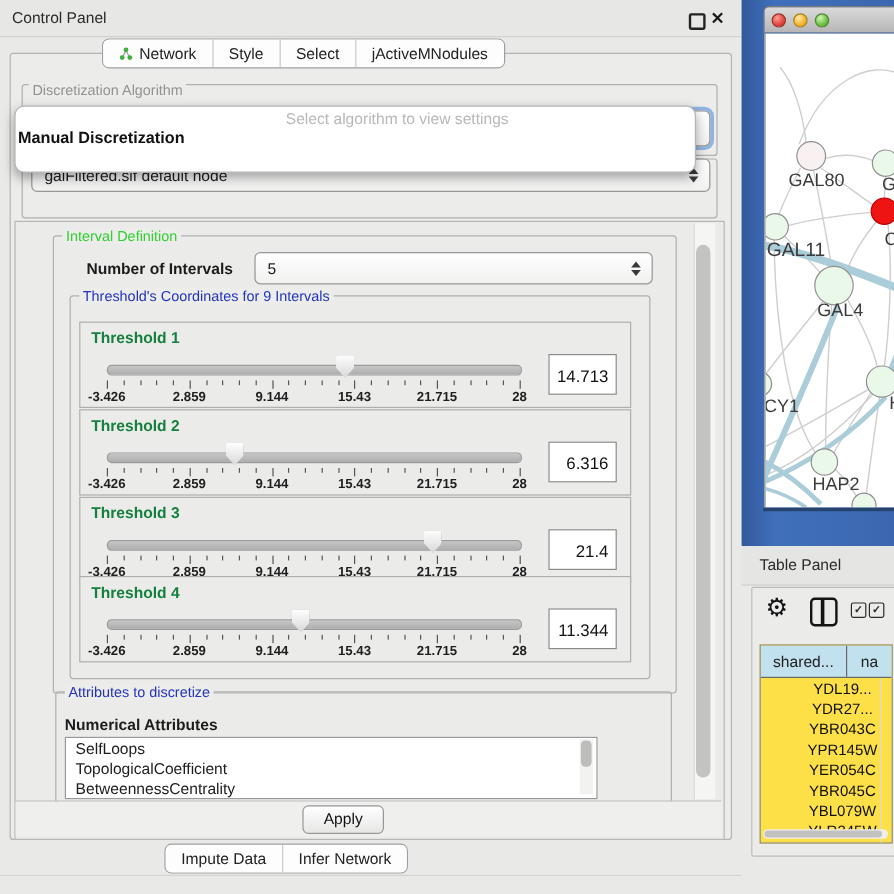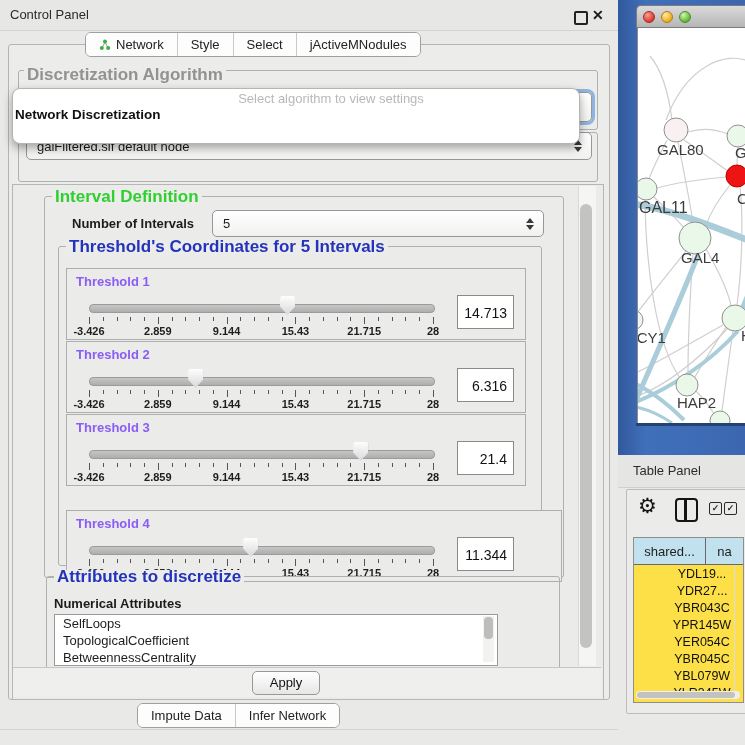--- a/index.html
+++ b/index.html
@@ -18,21 +18,21 @@
   
   #top-tabs{left:85px;top:32px;height:23px;display:flex;background:#fdfdfd;
             border:1px solid #9f9f9f;border-radius:6px;overflow:hidden;z-index:5;}
   .tab{display:flex;align-items:center;gap:5px;padding:0 13px;font-size:13px;color:#222;
        border-left:1px solid #c9c9c9;background:#fdfdfd;white-space:nowrap;}
   .tab:first-child{border-left:none;}
   .tab.sel{background:#7d7d7d;color:#f4f4f4;border-left-color:#7d7d7d;}
   .tab.sel + .tab{border-left-color:#7d7d7d;}
   
   .group{border:1px solid #b0b0b0;border-radius:3px;}
-  .group-title{position:absolute;font-size:17px;background:#ececeb;padding:0 3px;line-height:14px;font-weight:bold;}
+  .group-title{position:absolute;font-size:12px;background:#ececeb;padding:0 3px;line-height:14px;}
   
   #algo-group{left:18px;top:70px;width:578px;height:58px;}
   #algo-title{left:24px;top:68px;color:#929292;}
   .combo{background:linear-gradient(#ffffff,#f1f1f0);border:1px solid #979797;border-radius:5px;
          display:flex;align-items:center;font-size:13px;color:#1c1c1c;}
   .combo .cv{padding-left:10px;flex:1;white-space:nowrap;overflow:hidden;}
   .spin{width:18px;display:flex;flex-direction:column;align-items:center;gap:2px;margin-right:4px;}
   .spin i{width:0;height:0;border-left:4px solid transparent;border-right:4px solid transparent;}
   .spin i.up{border-bottom:5px solid #3a3a3a;}
   .spin i.dn{border-top:5px solid #3a3a3a;}
@@ -53,21 +53,21 @@
   #vscroll-thumb{left:580px;top:204px;width:12px;height:444px;background:#c3c3c2;border-radius:6px;}
   #interval-group{left:44px;top:196px;width:518px;height:380px;}
   #interval-title{left:52px;top:190px;color:#2fd02f;}
   #noi-label{left:72px;top:216px;font-size:13px;font-weight:bold;color:#1c1c1c;}
   #noi-combo{left:212px;top:210px;width:330px;height:25px;}
   #thr-group{left:58px;top:246px;width:482px;height:318px;}
   #thr-title{left:66px;top:240px;color:#2333bb;}
   
   .thr-panel{position:absolute;left:66px;width:458px;height:70px;background:#ebebea;
              border:1px solid #aeaeae;}
-  .thr-label{position:absolute;left:9px;top:5px;font-size:13px;font-weight:bold;color:#8b5cf6;}
+  .thr-label{position:absolute;left:9px;top:5px;font-size:13px;font-weight:bold;color:#15803d;}
   .track{position:absolute;left:22px;top:35px;width:344px;height:7px;border-radius:4px;
          background:linear-gradient(#c6c6c6,#aeaeae);border:1px solid #9b9b9b;}
   .thumb{position:absolute;top:27px;width:15px;height:19px;
          background:linear-gradient(#fefefe,#d8d8d8);
          clip-path:polygon(8% 0,92% 0,100% 12%,100% 55%,50% 100%,0 55%,0 12%);
          filter:drop-shadow(0 0 1px #777);}
   .tick{position:absolute;width:1px;background:#555;}
   .tlabel{position:absolute;transform:translateX(-50%);font-size:11px;font-weight:bold;color:#1e1e1e;white-space:nowrap;}
   .valbox{position:absolute;left:390px;top:26px;width:57px;height:34px;background:#ffffff;
           border:1px solid #8a8a8a;font-size:14px;color:#111;text-align:right;
@@ -159,21 +159,21 @@
         <span>jActiveMNodules</span>
       </div>
     </div>
 
   <div class="abs group" id="algo-group"></div>
   <div class="abs group-title" id="algo-title">Discretization Algorithm</div>
   <div class="abs combo" id="algo-combo"></div>
 
   <div class="abs" id="algo-popup">
     <div class="abs" id="popup-prompt">Select algorithm to view settings</div>
-  <div class="popup-item" style="top: 18px; font-weight: bold;">Network Discretization</div>
+  <div class="popup-item" style="top: 18px; font-weight: bold;">Manual Discretization</div>
     </div>
 
   <div class="abs group" id="tabledata-group"></div>
   <div class="abs group-title" id="tabledata-title">Table Data</div>
   <div class="abs combo" id="tabledata-combo">
     <span class="cv">galFiltered.sif default node</span>
     <span class="spin">
         <i class="up"></i>
         <i class="dn"></i>
       </span>
@@ -188,21 +188,21 @@
   <div class="abs" id="noi-label">Number of Intervals</div>
   <div class="abs combo" id="noi-combo">
     <span class="cv">5</span>
     <span class="spin">
         <i class="up"></i>
         <i class="dn"></i>
       </span>
   </div>
 
   <div class="abs group" id="thr-group"></div>
-  <div class="abs group-title" id="thr-title">Threshold's Coordinates for 5 Intervals</div>
+  <div class="abs group-title" id="thr-title">Threshold's Coordinates for 9 Intervals</div>
   <div id="thresholds">
       <div class="thr-panel" style="top: 268px;">
         <div class="thr-label">Threshold 1</div>
         <div class="track"></div>
         <span class="tick" style="left: 22px; top: 48px; height: 7px;"></span>
         <span class="tick" style="left: 35.76px; top: 48px; height: 4px;"></span>
         <span class="tick" style="left: 49.52px; top: 48px; height: 4px;"></span>
         <span class="tick" style="left: 63.28px; top: 48px; height: 4px;"></span>
         <span class="tick" style="left: 77.04px; top: 48px; height: 4px;"></span>
         <span class="tick" style="left: 90.8px; top: 48px; height: 7px;"></span>
@@ -304,21 +304,21 @@
         <span class="tick" style="left: 366px; top: 48px; height: 7px;"></span>
         <span class="tlabel" style="left: 22px; top: 56px;">-3.426</span>
         <span class="tlabel" style="left: 90.8px; top: 56px;">2.859</span>
         <span class="tlabel" style="left: 159.6px; top: 56px;">9.144</span>
         <span class="tlabel" style="left: 228.4px; top: 56px;">15.43</span>
         <span class="tlabel" style="left: 297.2px; top: 56px;">21.715</span>
         <span class="tlabel" style="left: 366px; top: 56px;">28</span>
         <div class="thumb" style="left: 286.254px;"></div>
         <div class="valbox">21.4</div>
       </div>
-      <div class="thr-panel" style="top: 510px; padding-left: 36px;">
+      <div class="thr-panel" style="top: 480px;">
         <div class="thr-label">Threshold 4</div>
         <div class="track"></div>
         <span class="tick" style="left: 22px; top: 48px; height: 7px;"></span>
         <span class="tick" style="left: 35.76px; top: 48px; height: 4px;"></span>
         <span class="tick" style="left: 49.52px; top: 48px; height: 4px;"></span>
         <span class="tick" style="left: 63.28px; top: 48px; height: 4px;"></span>
         <span class="tick" style="left: 77.04px; top: 48px; height: 4px;"></span>
         <span class="tick" style="left: 90.8px; top: 48px; height: 7px;"></span>
         <span class="tick" style="left: 104.56px; top: 48px; height: 4px;"></span>
         <span class="tick" style="left: 118.32px; top: 48px; height: 4px;"></span>

